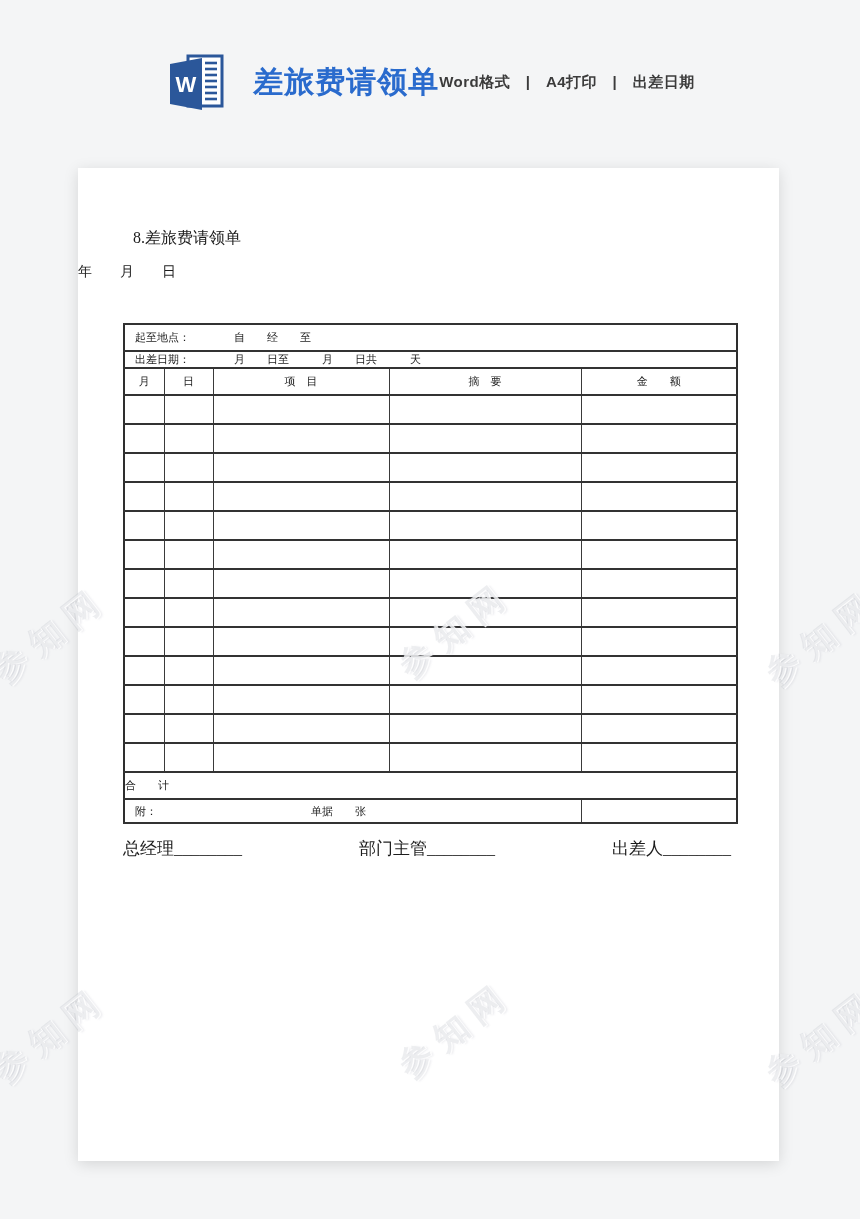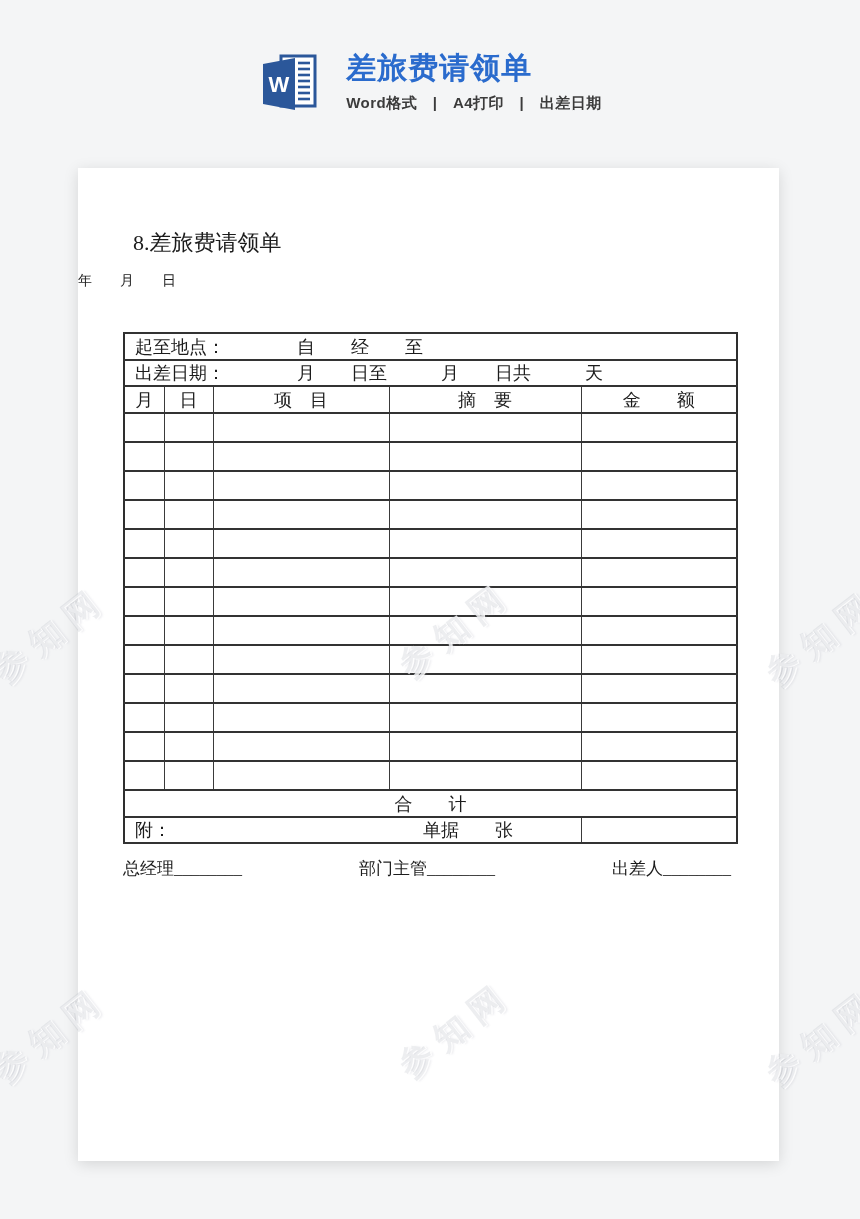--- a/index.html
+++ b/index.html
@@ -13,21 +13,21 @@
 
   
   .tpl-header {
     position: absolute;
     top: 50px; left: 0; right: 0;
     display: flex;
     justify-content: center;
     align-items: center;
     gap: 24px;
   }
-  .tpl-header .htext { display: flex; flex-direction: column; }
+  .tpl-header .htext { display: flex; flex-direction: row; }
   .tpl-title {
     font-size: 30px;
     font-weight: bold;
     color: #2a6bcd;
     letter-spacing: 1px;
     line-height: 1.15;
   }
   .tpl-subtitle {
     margin-top: 8px;
     font-size: 15px;
@@ -41,56 +41,56 @@
     position: absolute;
     left: 78px; top: 168px;
     width: 701px; height: 993px;
     background: #ffffff;
     box-shadow: 0 3px 14px rgba(0,0,0,0.13);
     font-family: "Liberation Serif", serif;
     color: #1c1c1c;
   }
   .doc-heading {
     margin: 60px 0 0 55px;
-    font-size: 22px;
+    font-size: 16px;
     font-weight: normal;
   }
   .date-line {
     margin: 14px 62px 5px 0;
     text-align: left;
     font-size: 14px;
   }
 
   
   table.form {
     margin-left: 45px;
     width: 615px;
     table-layout: fixed;
     border-collapse: collapse;
-    font-size: 18px;
+    font-size: 11px;
     margin-top: 42px;
   }
   table.form td, table.form th {
     border-left: 1px solid #3a3a3a;
     border-right: 1px solid #3a3a3a;
     border-top: 2px solid #333333;
     border-bottom: 2px solid #333333;
     font-weight: normal;
     overflow: hidden;
   }
   table.form { border: 2px solid #2e2e2e; }
   td.ltext { padding-left: 10px; text-align: left; white-space: pre; }
   tr.row-loc    { height: 27px; }
   tr.row-date   { height: 14px; }
   tr.row-reason { height: 87px; }
   tr.row-head   { height: 27px; }
   tr.row-head th { text-align: center; }
   tr.row-empty  { height: 29px; }
   tr.row-total  { height: 27px; }
-  tr.row-total td { text-align: center; }
+  tr.row-total td { }
   tr.row-attach { height: 24px; }
 
   
   .signatures {
     margin: 13px 0 0 45px;
     width: 608px;
     display: flex;
     justify-content: space-between;
     font-size: 17px;
     gap: 16px;

